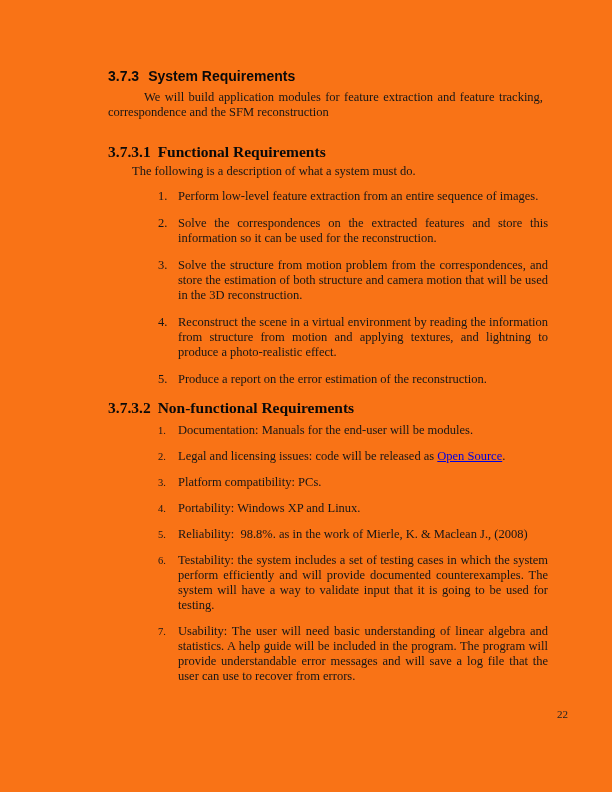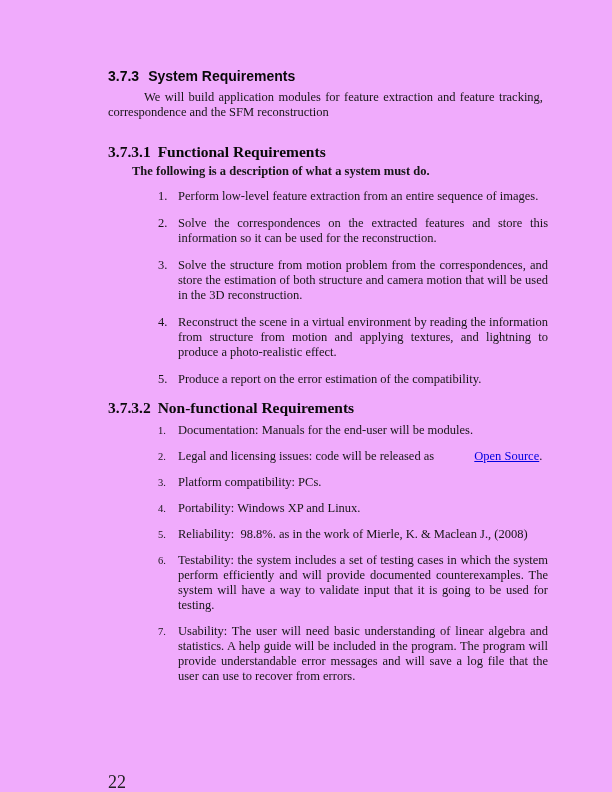--- a/index.html
+++ b/index.html
@@ -1,19 +1,19 @@
 <!DOCTYPE html>
 <html><head>
 <meta charset="utf-8">
 <style>
   html,body { margin:0; padding:0; background:#e8e8e8; }
   .page {
     position:relative;
     width:612px; height:792px;
-    background:#f0abfc;
+    background:#f97316;
     font-family:"Liberation Serif", serif;
     color:#161616;
     overflow:hidden;
     margin:0 auto;
   }
   .content { position:absolute; left:108px; top:68px; width:440px; }
 
   .h-sans {
     font-family:"Liberation Sans", sans-serif;
     font-size:14px; line-height:16px; font-weight:bold; color:#0a0a0a;
@@ -29,40 +29,40 @@
   .h-serif .sec-num { margin-right:7px;text-align:center; }
   .h-func { margin-top:23px; }
   .h-nonfunc { margin-top:12px; }
 
   .body-text { font-size:12.5px; line-height:15px; }
 
   p.intro {
     margin:6px 0 0 0; width:435px;
     text-align:justify; text-indent:36px;
   }
-  p.desc { margin:4px 0 4px 0; padding-left:24px;font-weight:bold; }
+  p.desc { margin:4px 0 4px 0; padding-left:24px; }
   p.lead { margin:9px 0 0 0; padding-left:24px; }
 
   .olist { margin-top:10px; }
   .olist2 { margin-top:7px; }
   .item { display:flex; align-items:baseline; margin-bottom:12px; }
   .olist2 .item { margin-bottom:11px; }
   .item:last-child { margin-bottom:0; }
   .item .num {
     flex:0 0 70px; width:70px; padding-left:50px; box-sizing:border-box;
   }
   .olist2 .item .num { font-size:10.5px; }
   .item .text { width:370px; text-align:justify; }
   .prewrap { white-space:pre-wrap; }
 
-  a.doc-link { text-decoration:underline; cursor:pointer;margin-left:37px; }
+  a.doc-link { text-decoration:underline; cursor:pointer; }
 
   .page-number {
-    position:absolute; left:108px; top:772px; width:460px;
-    text-align:left; font-size:18px; color:#222;
+    position:absolute; left:108px; top:708px; width:460px;
+    text-align:right; font-size:11px; color:#222;
   }
 </style>
 </head>
 <body>
 
 <div class="page">
   <div class="content">
 
     <h1 class="h-sans">
       <span class="sec-num">3.7.3</span><span>System Requirements</span>
@@ -88,21 +88,21 @@
       <div class="item">
         <span class="num">3.</span>
         <span class="text">Solve the structure from motion problem from the correspondences, and store the estimation of both structure and camera motion that will be used in the 3D reconstruction.</span>
       </div>
       <div class="item">
         <span class="num">4.</span>
         <span class="text">Reconstruct the scene in a virtual environment by reading the information from structure from motion and applying textures, and lightning to produce a photo-realistic effect.</span>
       </div>
       <div class="item">
         <span class="num">5.</span>
-        <span class="text">Produce a report on the error estimation of the compatibility.</span>
+        <span class="text">Produce a report on the error estimation of the reconstruction.</span>
       </div>
     </div>
 
     <h2 class="h-serif h-nonfunc">
       <span class="sec-num">3.7.3.2</span><span>Non-functional Requirements</span>
     </h2>
 
     <div class="body-text olist olist2">
       <div class="item">
         <span class="num">1.</span>

